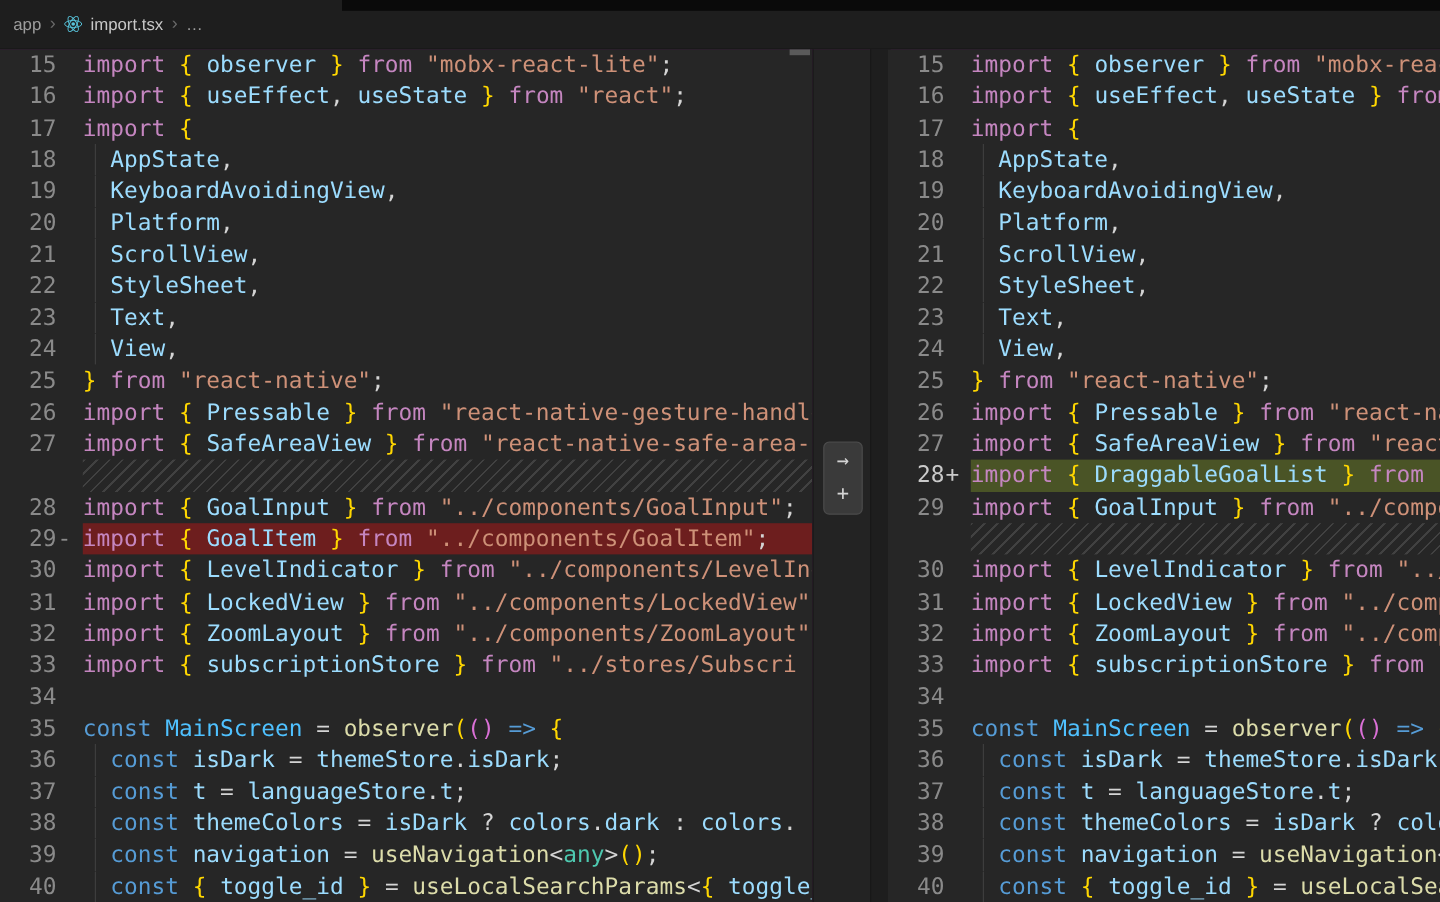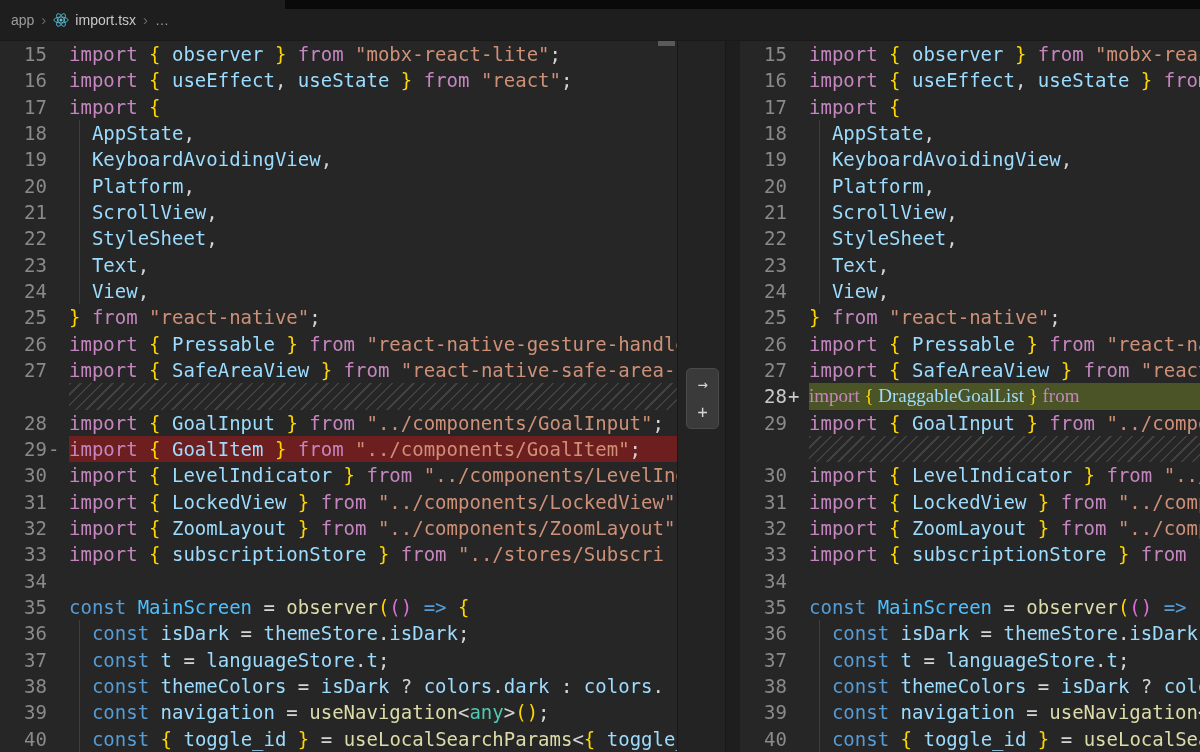--- a/index.html
+++ b/index.html
@@ -20,21 +20,21 @@
   .gap .col2{position:absolute;left:47px;top:0;width:15px;height:711px;background:#1e1e1e;border-left:1px solid #181818;border-right:1px solid #181818;}
   .vthumb{position:absolute;right:2px;top:0;width:17px;height:5px;background:#5a5a5a;z-index:3;}
   
   .row{display:flex;height:26.33px;line-height:26.4px;font-size:19px;white-space:pre;}
   .ln{flex:0 0 68px;display:flex;color:#8a8a8a;user-select:none;}
   .ln .n{display:inline-block;width:47px;text-align:right;}
   .ln .mk{display:inline-block;width:21px;text-align:left;padding-left:1px;}
   .row.add .ln{color:#cacaca;}
   .code{flex:1;position:relative;overflow:hidden;color:#d4d4d4;}
   .row.del .code{background:#6d1e1e;}
-  .row.add .code{background:#4a5426;font-family:Liberation Serif, serif;}
+  .row.add .code{background:#4a5426;}
   .row.hatch .code{background:repeating-linear-gradient(135deg,#414141 0 1.6px,rgba(0,0,0,0) 1.6px 7.6px);}
   .code.guide::before{content:"";position:absolute;left:10px;top:0;bottom:0;width:1px;background:#3d3d3d;}
   
   .gut-actions{position:absolute;left:686px;top:327px;width:31px;height:55px;background:#3a3a3a;border:1px solid #4b4b4b;border-radius:5px;display:flex;flex-direction:column;align-items:center;justify-content:space-around;z-index:6;padding:2px 0;}
   .gut-btn{background:none;border:none;color:#d4d4d4;font-family:"DejaVu Sans Mono",monospace;font-size:17px;line-height:1;cursor:pointer;padding:0;margin:0;}
   .react-icon{display:inline-block;width:16px;height:16px;}
 </style>
 </head>
 <body>
 

